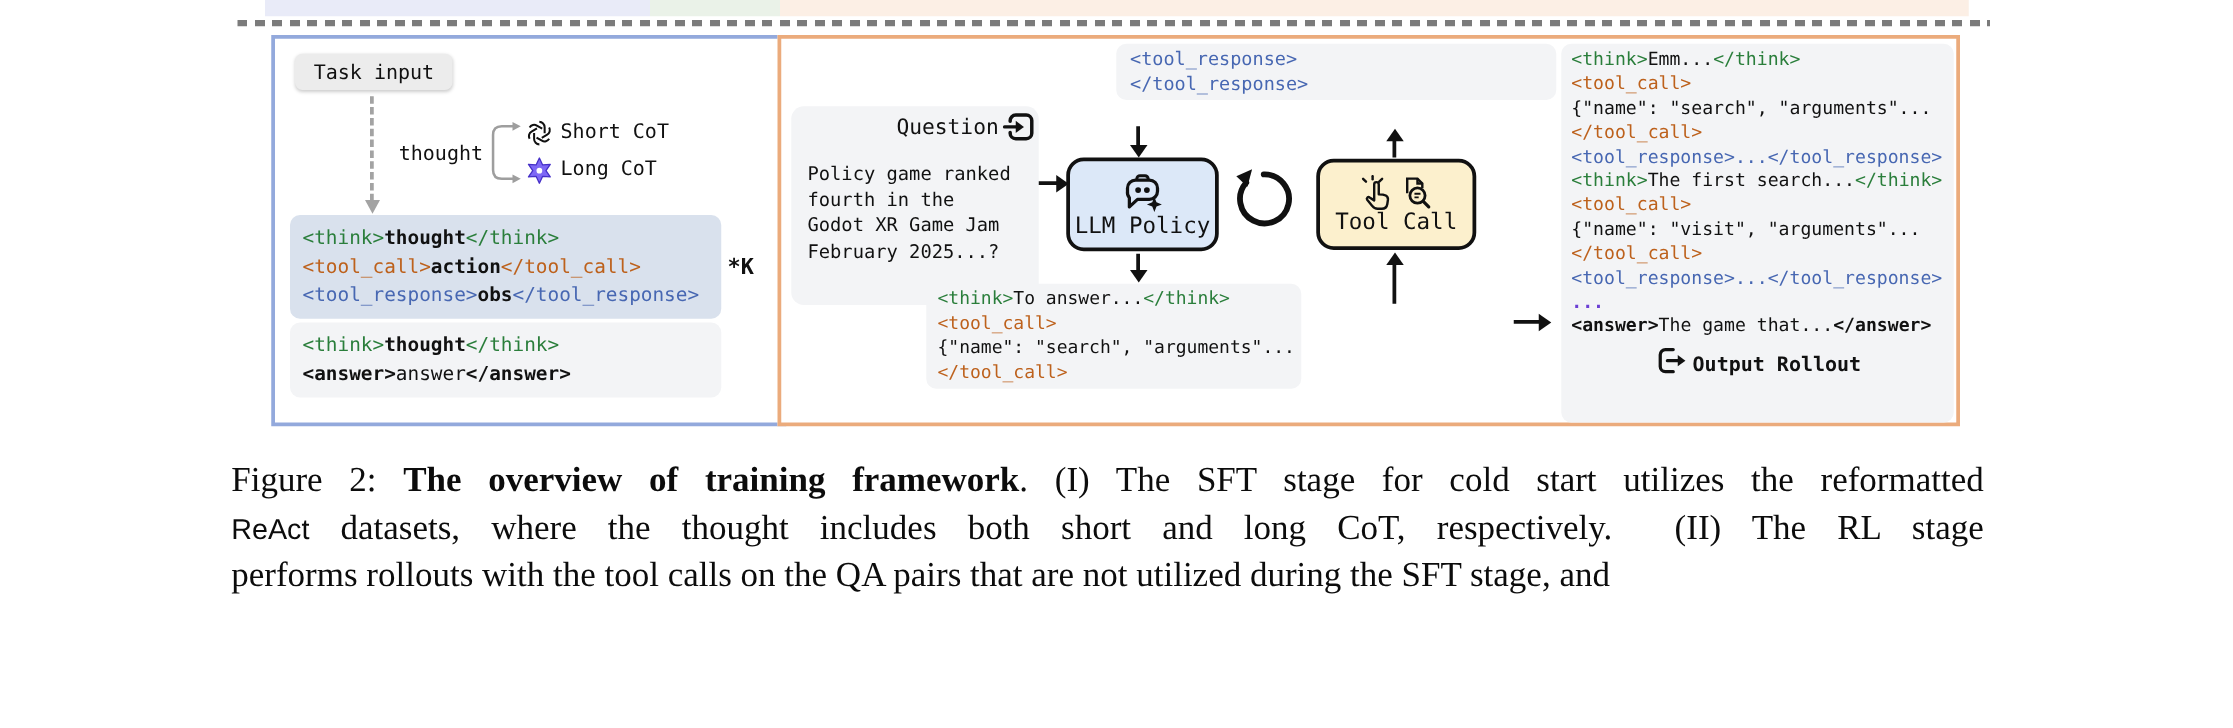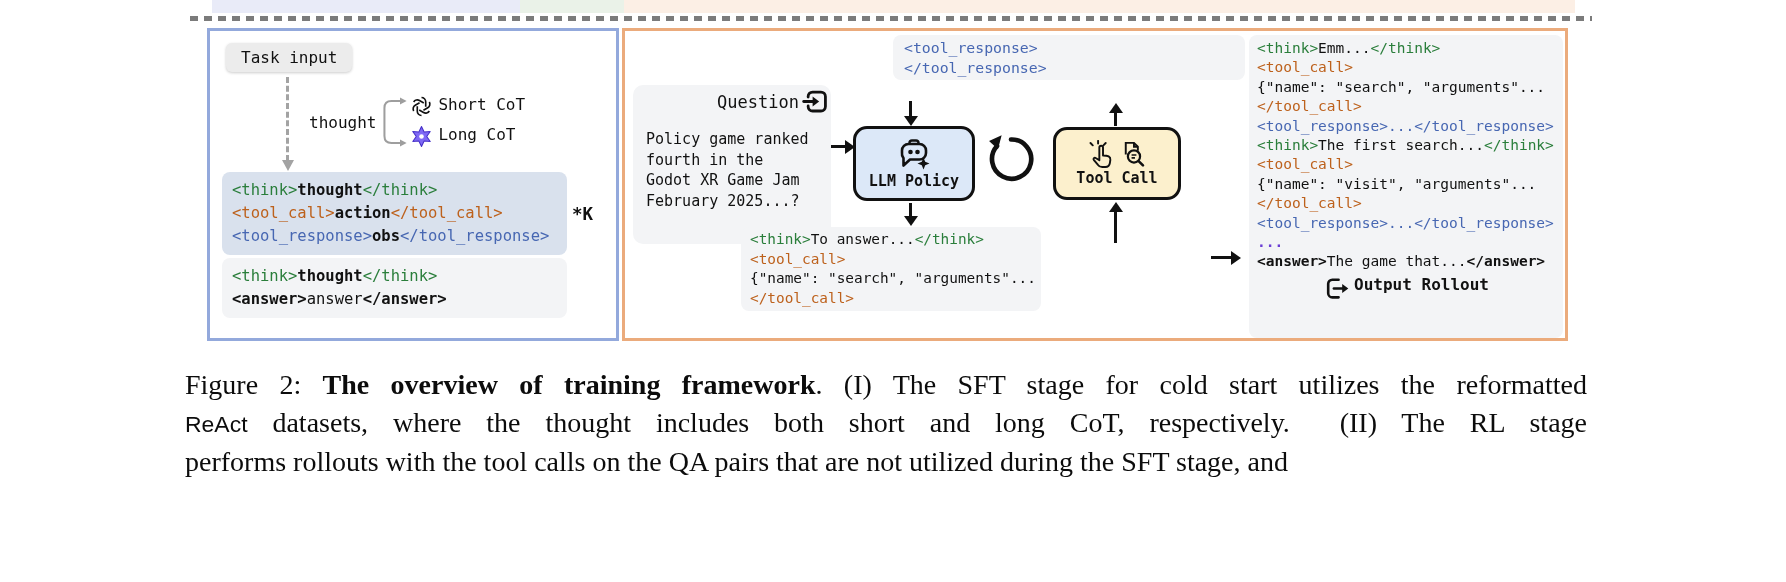--- a/index.html
+++ b/index.html
@@ -5,21 +5,21 @@
   html,body{margin:0;padding:0;background:#fff}
   .page{position:relative;width:1786px;height:582px;background:#fff;overflow:hidden;
         font-family:"DejaVu Sans Mono",monospace;color:#111}
   .strip{position:absolute;top:0;height:13px}
   .strip-lavender{left:212px;width:308px;background:var(--strip-lavender)}
   .strip-green{left:520px;width:104px;background:var(--strip-green)}
   .strip-peach{left:624px;width:951px;background:var(--strip-peach)}
   .dashes{position:absolute;left:190px;top:16px;width:1402px;height:5px;
           background:repeating-linear-gradient(90deg,var(--dashed-line) 0 8px,transparent 8px 14px)}
   .panel{position:absolute;top:28px;background:#fff;box-sizing:border-box}
-  .panel-sft{left:207px;width:412px;height:313px;border:3px solid var(--sft-border)}
+  .panel-sft{left:217px;width:412px;height:313px;border:3px solid var(--sft-border)}
   .panel-rl{left:622px;width:946px;height:313px;border:3px solid var(--rl-border)}
 
   
   .task-input{position:absolute;left:16px;top:12px;background:var(--task-input-bg);
               border-radius:6px;padding:5px 15px;font-size:16px;box-shadow:0 1px 3px rgba(0,0,0,.2)}
   .dash-arrow{position:absolute;left:76px;top:46px;height:84px;width:0;
               border-left:3px dashed var(--arrow-gray)}
   .dash-arrow::after{content:"";position:absolute;left:-7.5px;bottom:-10px;
               border-left:6px solid transparent;border-right:6px solid transparent;
               border-top:11px solid var(--arrow-gray)}
@@ -43,28 +43,28 @@
 
   
   .q-box{position:absolute;left:8px;top:54px;width:198px;height:159px;background:var(--block-bg);border-radius:10px}
   .q-head{display:flex;align-items:center;justify-content:flex-end;gap:3px;margin-top:2px;
           font-weight:normal;font-size:17px}
   .q-text{margin-top:13px;padding-left:13px;font-size:15px;line-height:20.5px}
   .node{position:absolute;display:flex;flex-direction:column;align-items:center;justify-content:center;
         border:3px solid #111;border-radius:14px;box-sizing:border-box}
   .policy-box{left:228px;top:95px;width:122px;height:75px;background:var(--policy-fill)}
   .tool-box{left:428px;top:96px;width:128px;height:73px;background:var(--tool-fill)}
-  .node-label{font-weight:bold;font-size:15px;line-height:18px}
+  .node-label{font-weight:normal;font-size:18px;line-height:18px}
   .tool-icons{display:flex;align-items:center;gap:5px}
   .refresh{position:absolute;left:358px;top:102px;width:56px;height:56px}
   .block{position:absolute;background:var(--block-bg);border-radius:8px;box-sizing:border-box}
   .resp-block{left:268px;top:4px;width:352px;font-size:14.8px;line-height:19.5px;padding:3px 11px}
   .out-block{left:116px;top:196px;width:300px;font-size:14.4px;line-height:19.5px;padding:3px 9px}
   .rollout-block{left:624px;top:4px;width:314px;height:303px;font-size:14.5px;line-height:19.4px;padding:4px 8px}
-  .rollout-row{display:flex;align-items:flex-start;justify-content:center;gap:4px;margin-top:3px;
+  .rollout-row{display:flex;align-items:flex-end;justify-content:center;gap:4px;margin-top:3px;
                font-weight:bold;font-size:16px}
 
   
   .arr{position:absolute}
   .arr-r{height:3px;background:#111}
   .arr-r::after{content:"";position:absolute;right:-9px;top:-5.5px;
     border-left:10px solid #111;border-top:7px solid transparent;border-bottom:7px solid transparent}
   .arr-d{width:3px;background:#111}
   .arr-d::after{content:"";position:absolute;bottom:-9px;left:-5.5px;
     border-top:10px solid #111;border-left:7px solid transparent;border-right:7px solid transparent}

